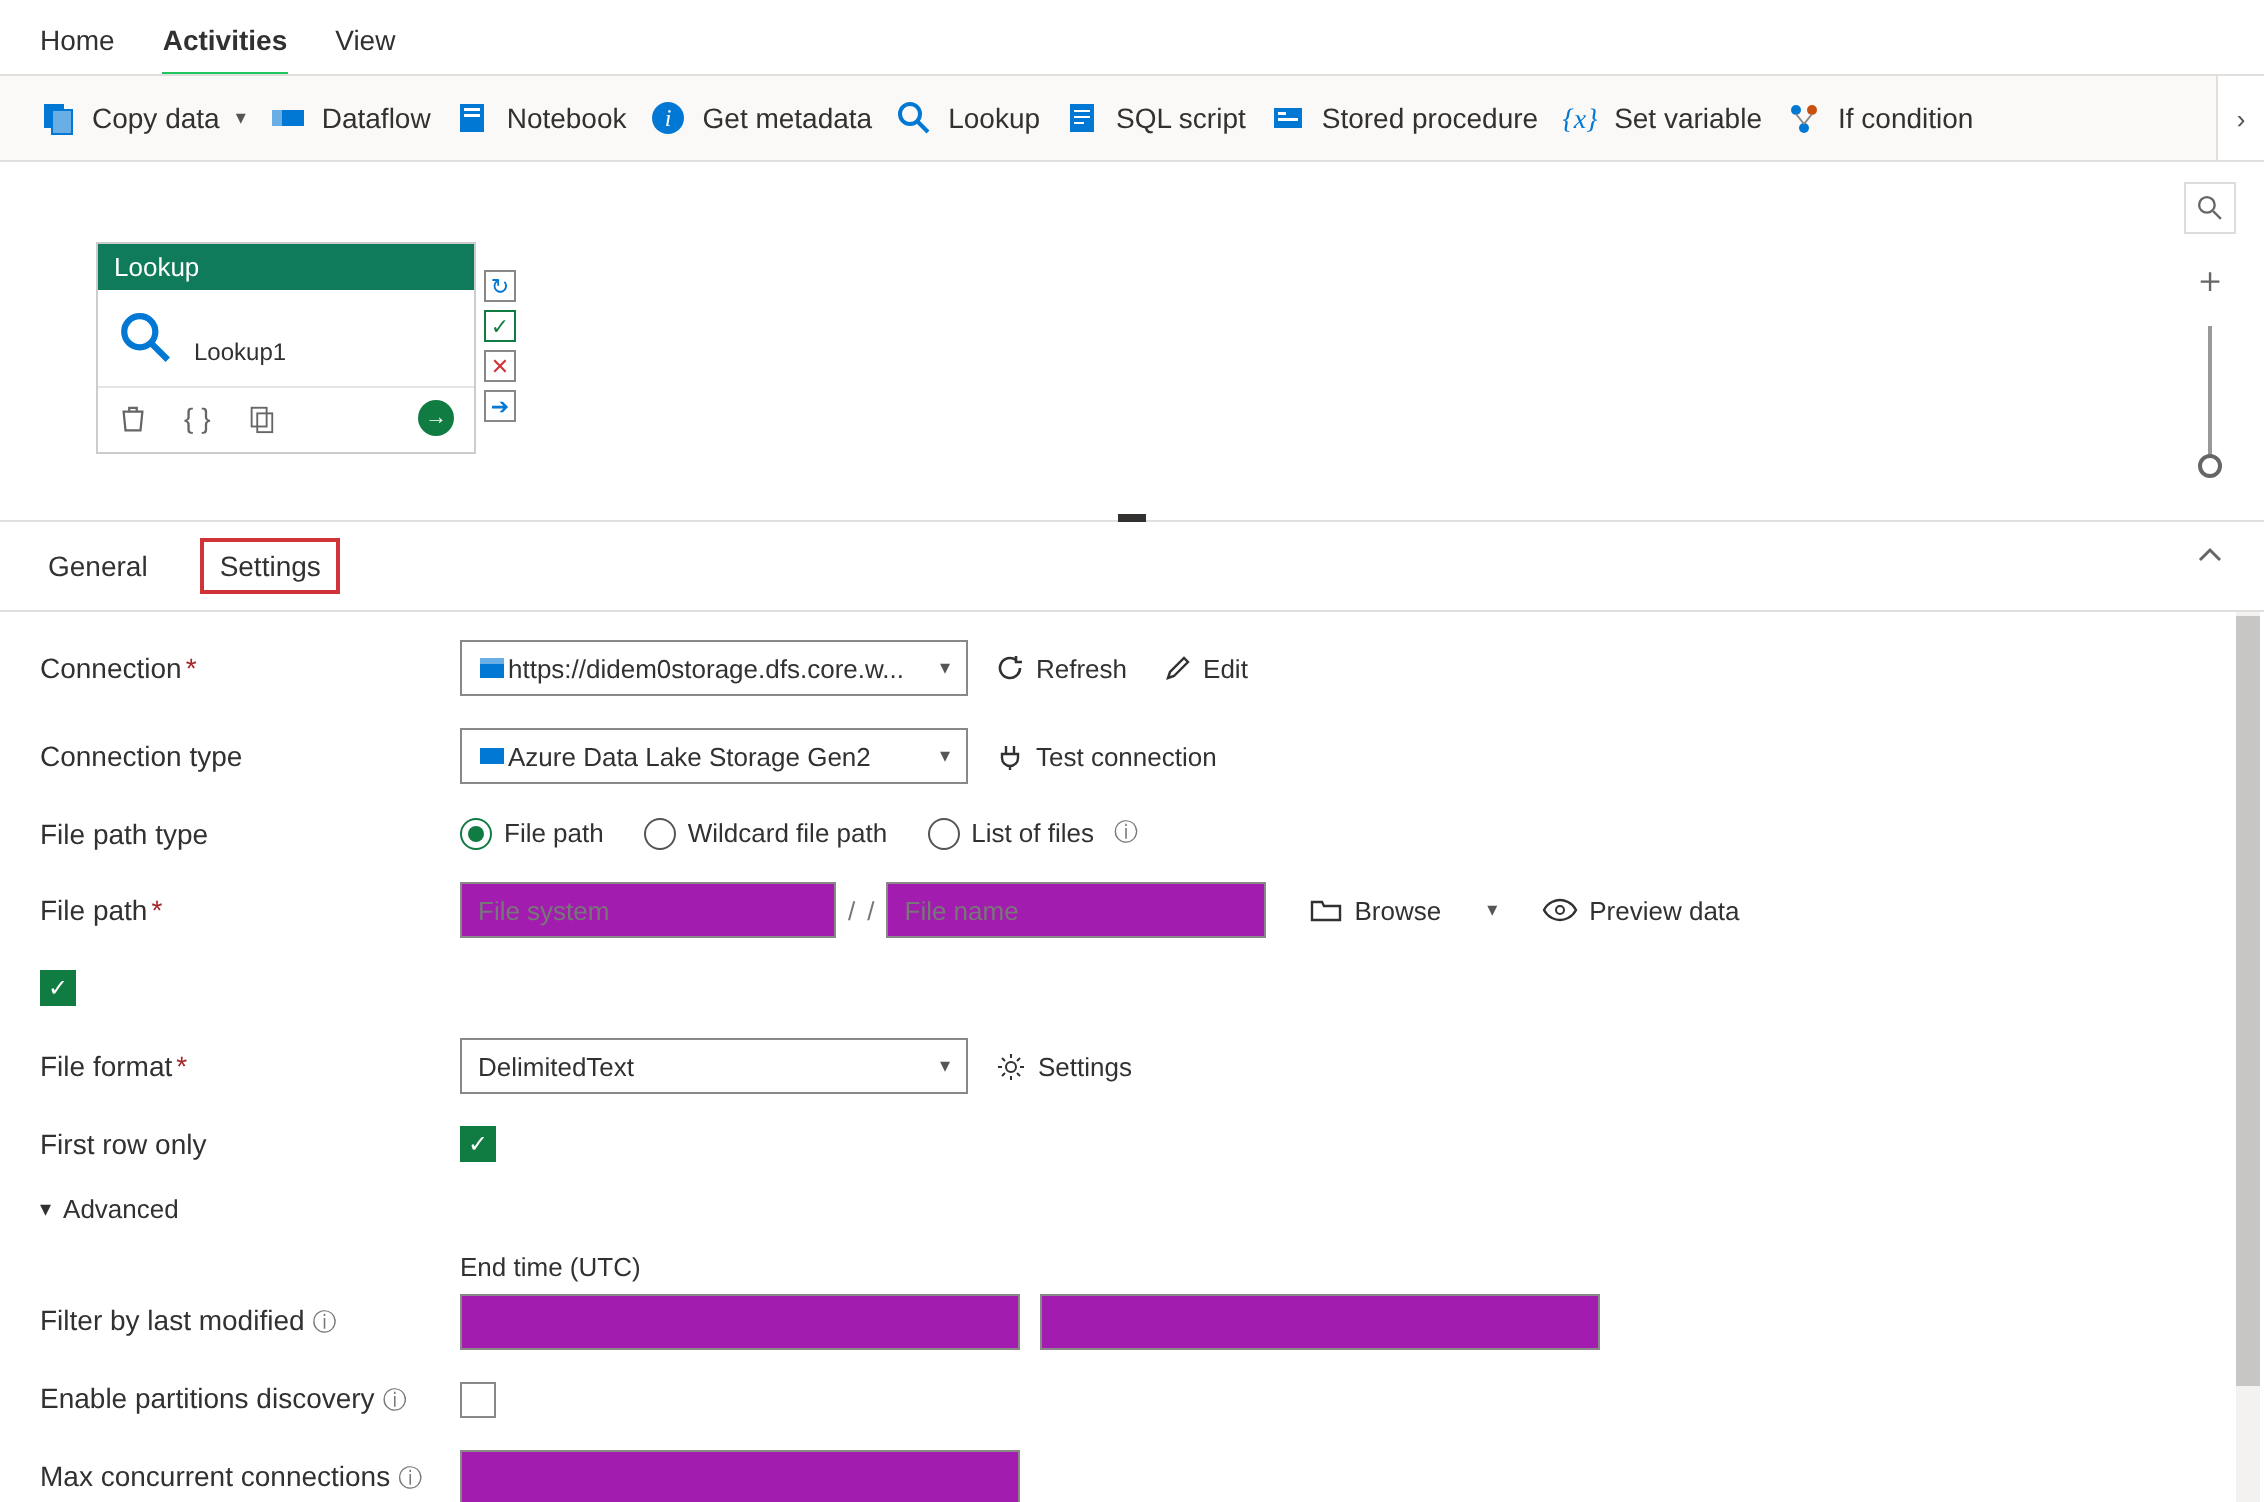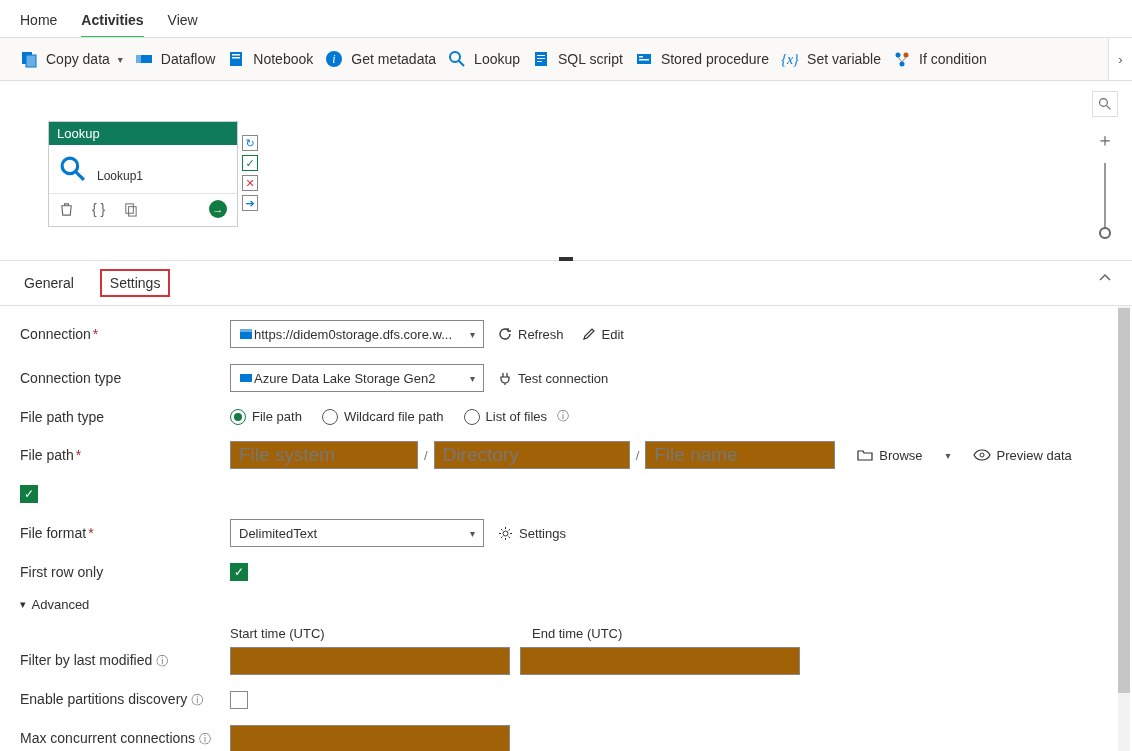--- a/index.html
+++ b/index.html
@@ -126,21 +126,21 @@
     background:#fff;cursor:pointer;font-size:13px;
     position:relative;
   }
   .select-box .chev { position:absolute;right:8px;color:#555;font-size:10px;}
   .link-btn { display:flex;align-items:center;gap:6px;cursor:pointer;color:#323130;font-size:13px;padding:2px 4px;}
   .radio-group { display:flex;gap:20px;align-items:center;}
   .radio-opt { display:flex;align-items:center;gap:6px;cursor:pointer;}
   .radio { width:16px;height:16px;border:1.5px solid #555;border-radius:50%;display:inline-flex;align-items:center;justify-content:center;}
   .radio.checked { border-color:#107c41;}
   .radio.checked::after { content:"";width:8px;height:8px;border-radius:50%;background:#107c41;}
-  .text-input { height:28px;border:1px solid #8a8886;padding:0 8px;font-size:19px;background:#a16207;}
+  .text-input { height:28px;border:1px solid #8a8886;padding:0 8px;font-size:13px;background:#a21caf;}
   .text-input::placeholder { color:#777;}
   .path-inputs { display:flex;align-items:center;gap:6px;}
   .sep { color:#777;}
   .checkbox { width:18px;height:18px;background:#107c41;display:flex;align-items:center;justify-content:center;color:#fff;font-size:12px;cursor:pointer;}
   .checkbox.unchecked { background:#fff;border:1px solid #8a8886;color:transparent;}
   .advanced-toggle { display:flex;align-items:center;gap:6px;cursor:pointer;margin:4px 0 14px;width:200px;}
   .browse-drop { width:22px;height:22px;border-left:1px solid transparent;display:flex;align-items:center;justify-content:center;cursor:pointer;color:#555;}
   .scrollbar-v { position:absolute;right:2px;top:0;width:12px;height:100%;background:#f3f2f1;}
   .scrollbar-thumb { position:absolute;right:2px;top:2px;width:12px;height:385px;background:#c8c6c4;}
   svg { display:block;}
@@ -378,21 +378,20 @@
           <span class="info">ⓘ</span>
         </label>
     </div>
   </div>
 
   <div class="form-row">
     <div class="form-label"><span>File path</span><span class="req">*</span></div>
     <div class="path-inputs">
       <input class="text-input" style="width: 188px;" placeholder="File system">
       <span class="sep">/</span>
-      <input class="text-input" style="width: 196px;" placeholder="Directory">
       <span class="sep">/</span>
       <input class="text-input" style="width: 190px;" placeholder="File name">
     </div>
     <div class="link-btn" style="margin-left:8px;">
       <span>
           <svg width="16" height="14" viewBox="0 0 16 14">
             <path d="M1 3h5l1 2h8v7H1z" fill="none" stroke="#323130" stroke-width="1.2"></path>
           </svg>
         </span>
       <span>Browse</span>
@@ -437,21 +436,20 @@
     <div class="checkbox">✓</div>
   </div>
 
   <div class="advanced-toggle">
     <span style="font-size:11px;">▾</span>
     <span>Advanced</span>
   </div>
 
   <div class="form-row" style="margin-bottom:6px;">
     <div class="form-label"></div>
-    <div style="width:292px;font-size:13px;">Start time (UTC)</div>
     <div style="font-size:13px;">End time (UTC)</div>
   </div>
 
   <div class="form-row">
     <div class="form-label"><span>Filter by last modified</span><span class="info">ⓘ</span></div>
     <input class="text-input" style="width: 280px;">
     <input class="text-input" style="width: 280px;">
   </div>
 
   <div class="form-row">

